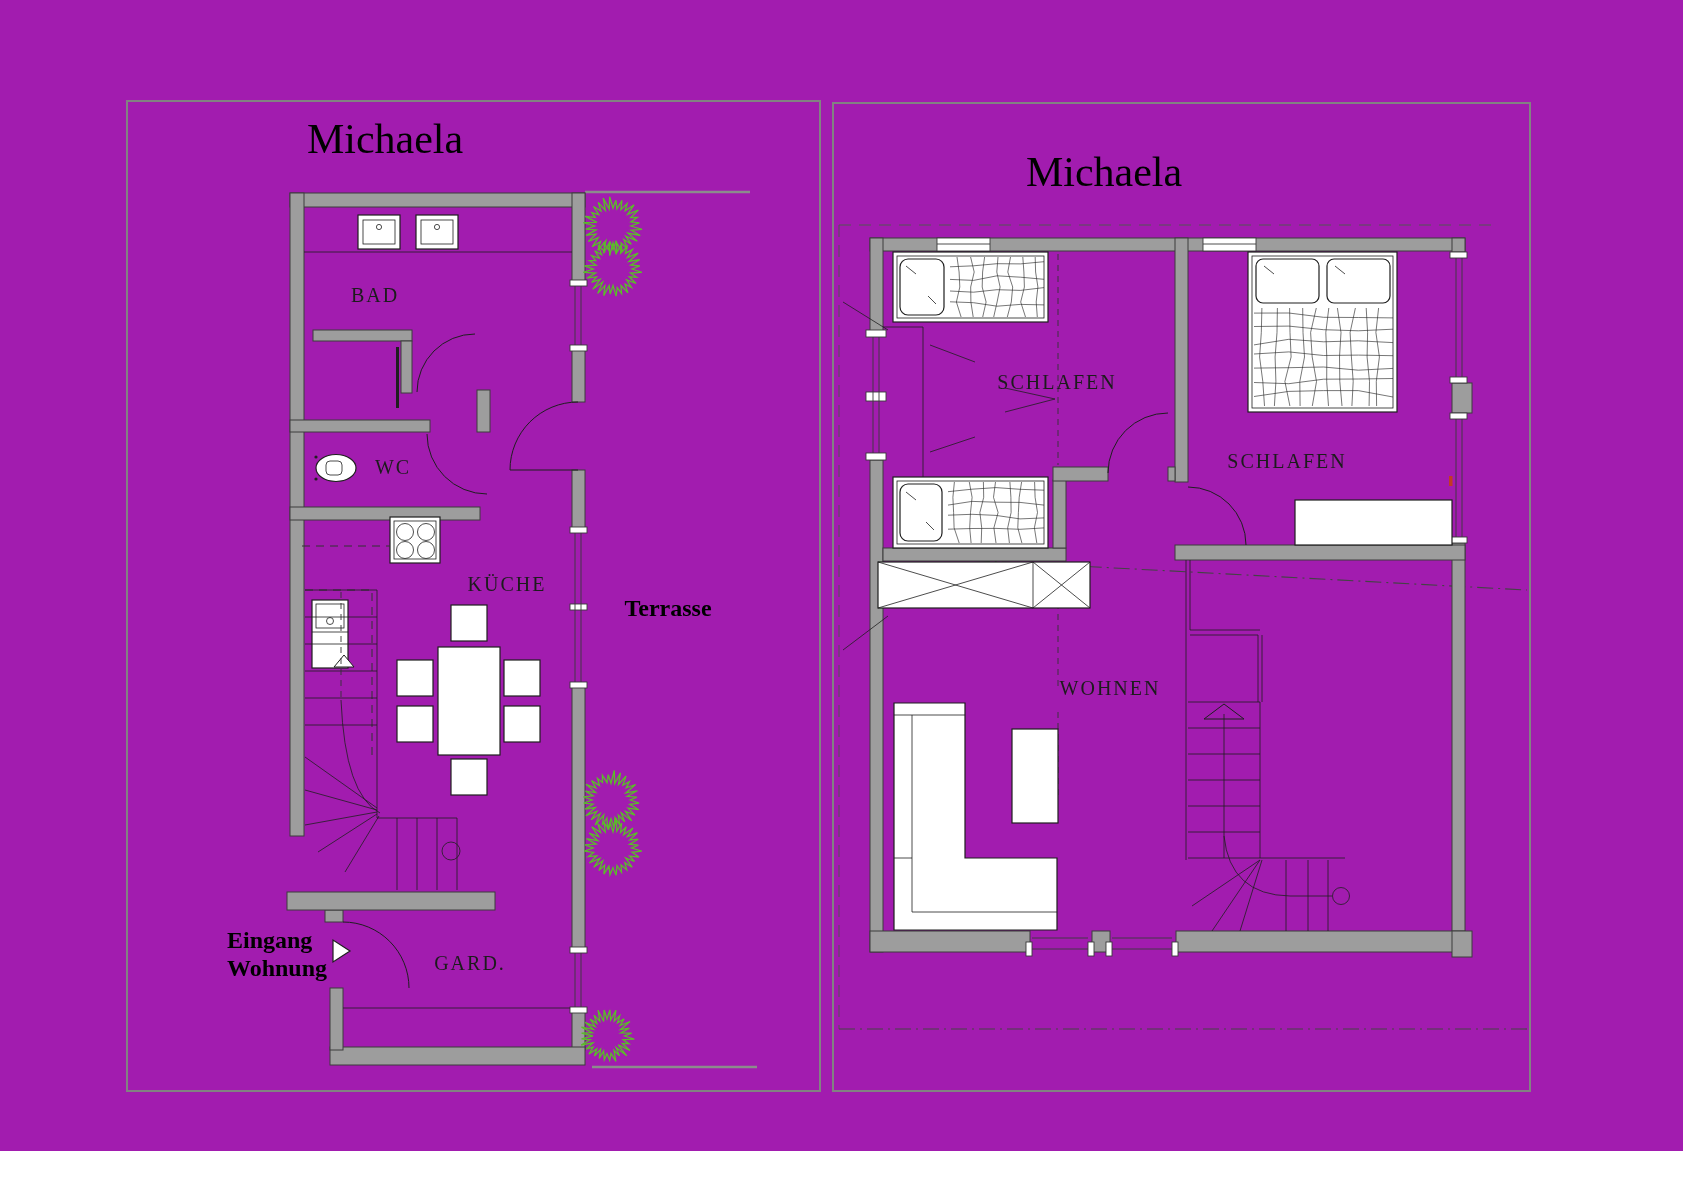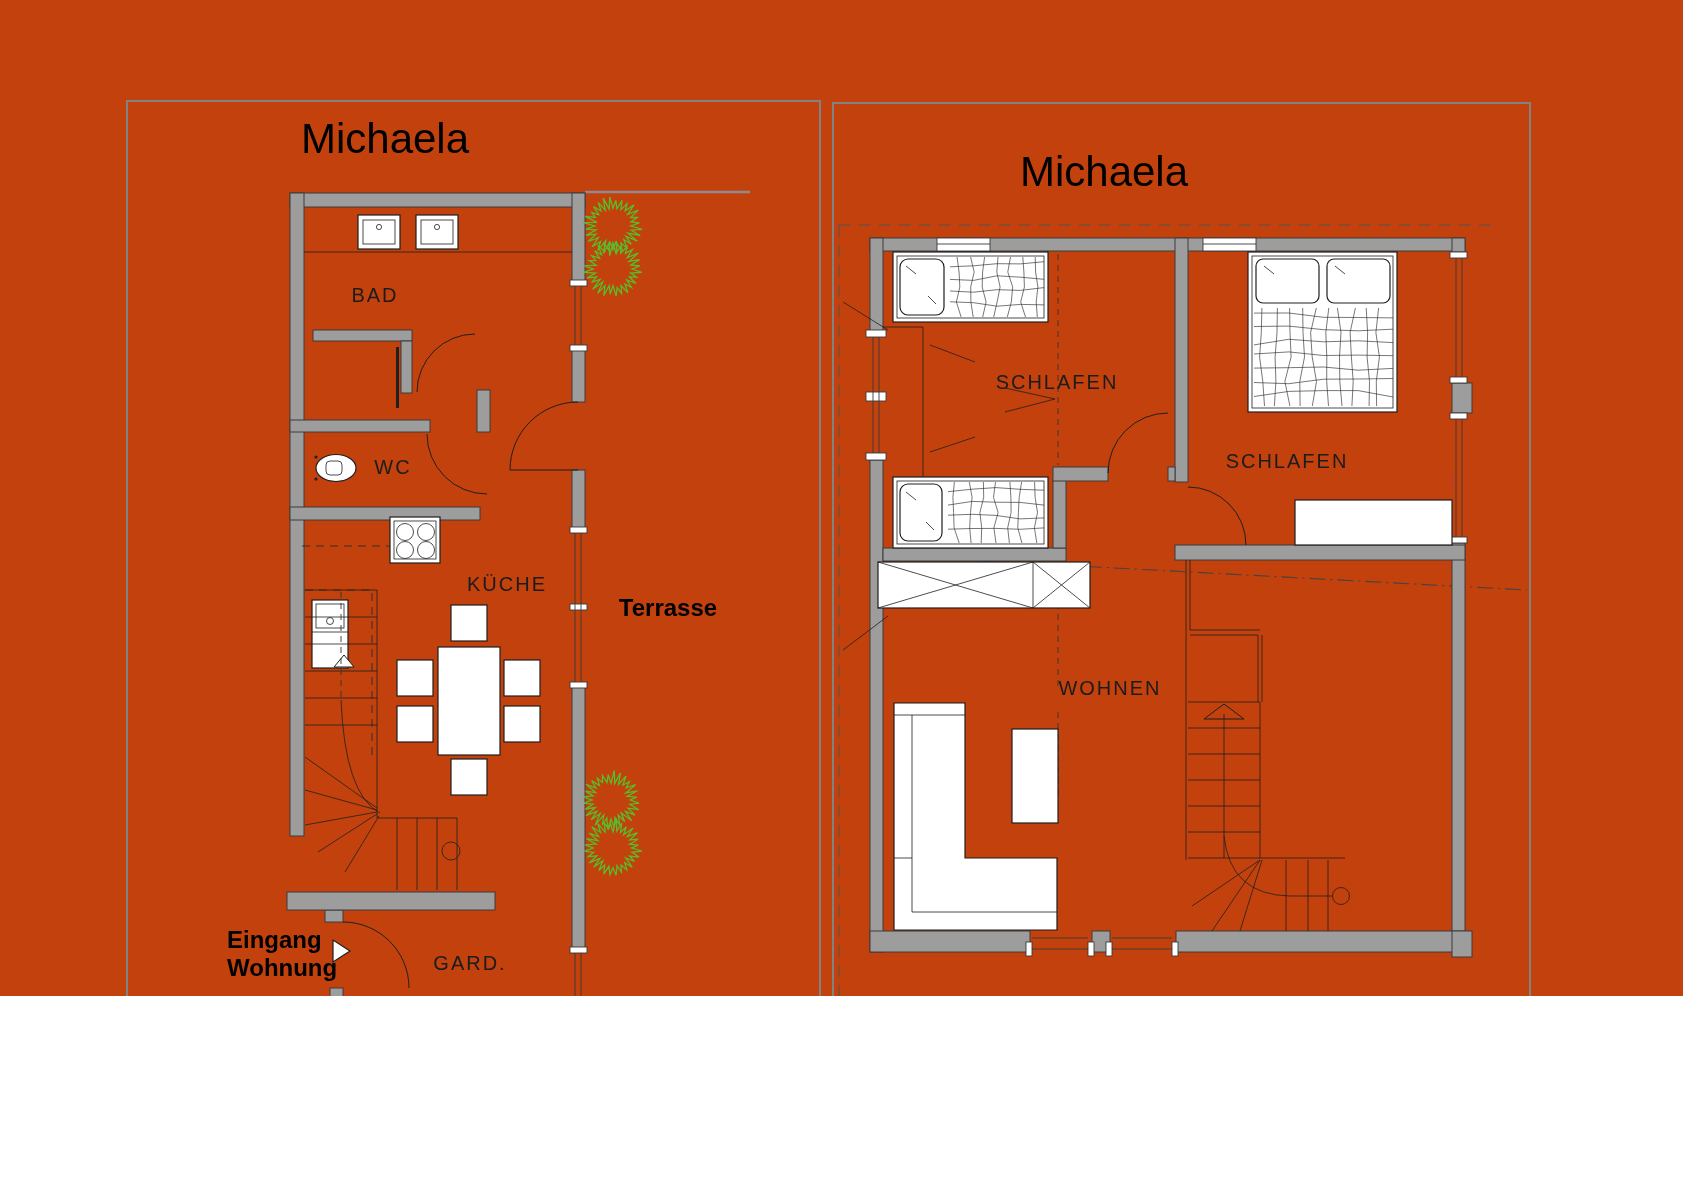--- a/index.html
+++ b/index.html
@@ -1,16 +1,16 @@
 <!DOCTYPE html>
 <html><head>
 <meta charset="utf-8">
 <style>
   html,body{margin:0;padding:0;background:#fff;}
-  .stage{width:1683px;height:996px;position:relative;background:#c2410c;font-family:Liberation Sans, sans-serif;}
+  .stage{width:1683px;height:1151px;position:relative;background:#a21caf;font-family:Liberation Serif, serif;}
   svg{display:block}
   .frame{fill:none;stroke:var(--frame);stroke-width:2}
   .wall{fill:var(--wall);stroke:var(--wall-edge);stroke-width:1}
   .tl{fill:none;stroke:var(--line);stroke-width:1.1}
   .thin{fill:none;stroke:var(--line);stroke-width:0.8}
   .furn{fill:#fff;stroke:var(--line);stroke-width:1.2}
   .arc{fill:none;stroke:var(--line);stroke-width:1}
   .ground{stroke:var(--ground);stroke-width:2.5}
   .roofdash{fill:none;stroke:#555;stroke-width:1;stroke-dasharray:12 8}
   .dashdot{fill:none;stroke:#444;stroke-width:1.1;stroke-dasharray:16 5 2 5}

